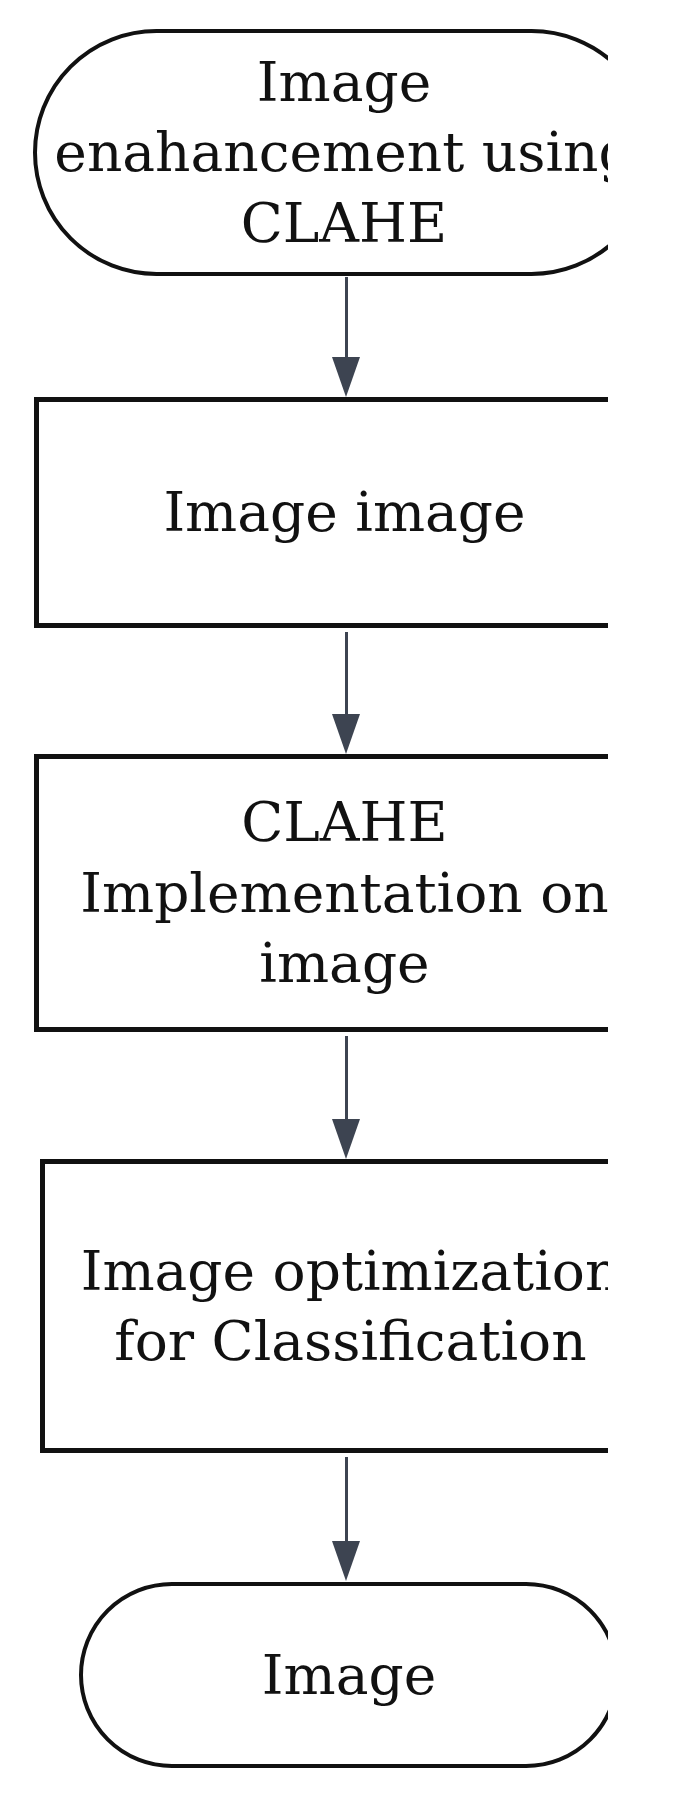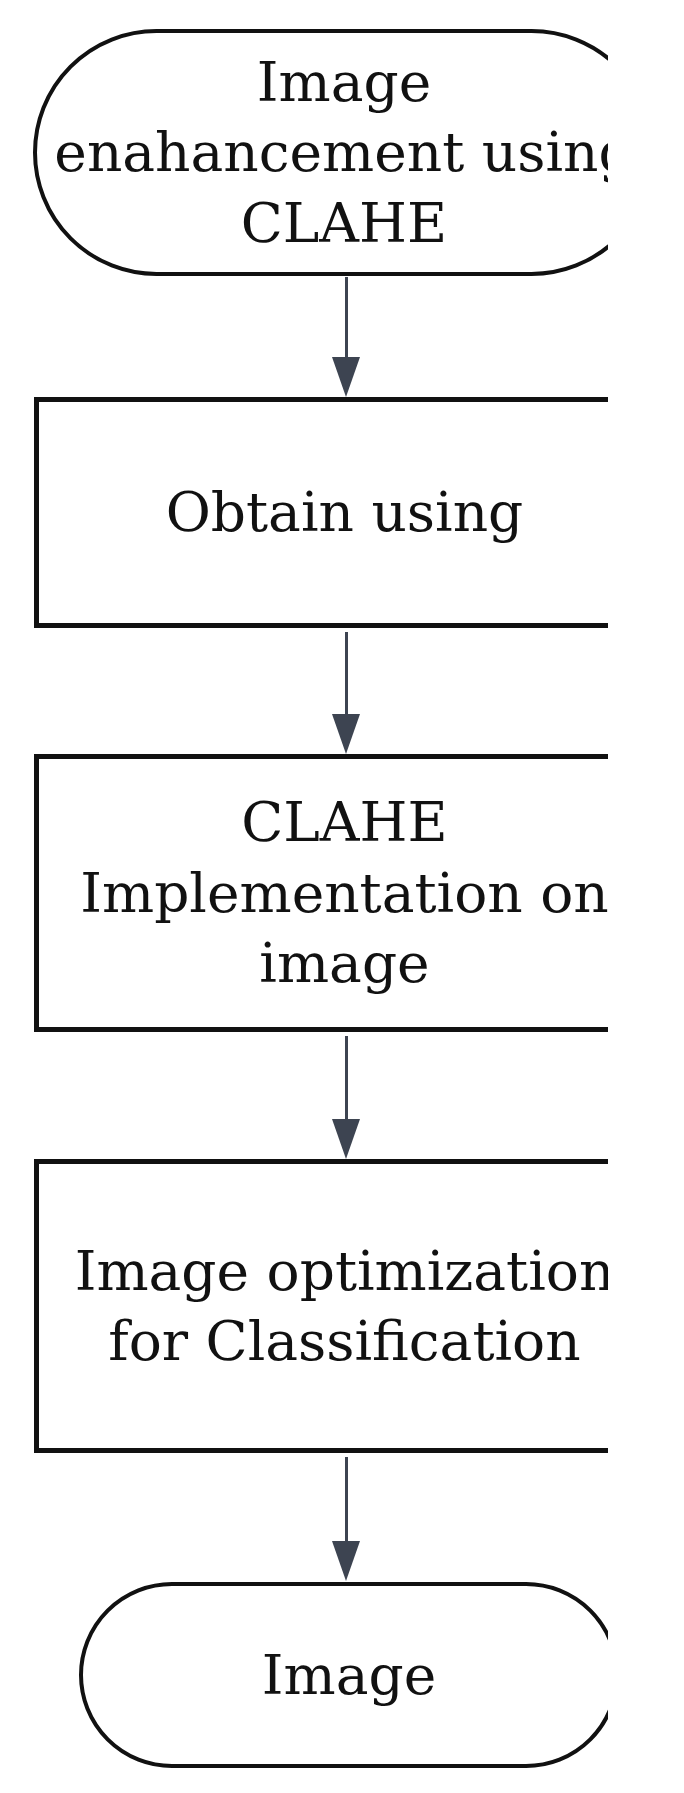--- a/index.html
+++ b/index.html
@@ -70,40 +70,40 @@
 enahancement using
 CLAHE</span>
   </div>
 
   <div class="arrow" style="left:331px;top:277px;height:120px;">
     <div class="shaft"></div>
     <div class="head"></div>
   </div>
 
   <div class="node process" style="left:34px;top:397px;width:621px;height:231px;">
-    <span class="label">Obtain using</span>
+    <span class="label">Image image</span>
   </div>
 
   <div class="arrow" style="left:331px;top:632px;height:122px;">
     <div class="shaft"></div>
     <div class="head"></div>
   </div>
 
   <div class="node process" style="left:34px;top:754px;width:621px;height:278px;">
     <span class="label">CLAHE
 Implementation on
 image</span>
   </div>
 
   <div class="arrow" style="left:331px;top:1036px;height:123px;">
     <div class="shaft"></div>
     <div class="head"></div>
   </div>
 
-  <div class="node process" style="left:34px;top:1159px;width:621px;height:294px;">
+  <div class="node process" style="left:40px;top:1159px;width:621px;height:294px;">
     <span class="label">Image optimization
 for Classification</span>
   </div>
 
   <div class="arrow" style="left:331px;top:1457px;height:124px;">
     <div class="shaft"></div>
     <div class="head"></div>
   </div>
 
   <div class="node terminator" style="left:79px;top:1582px;width:540px;height:186px;border-radius:93px;">

